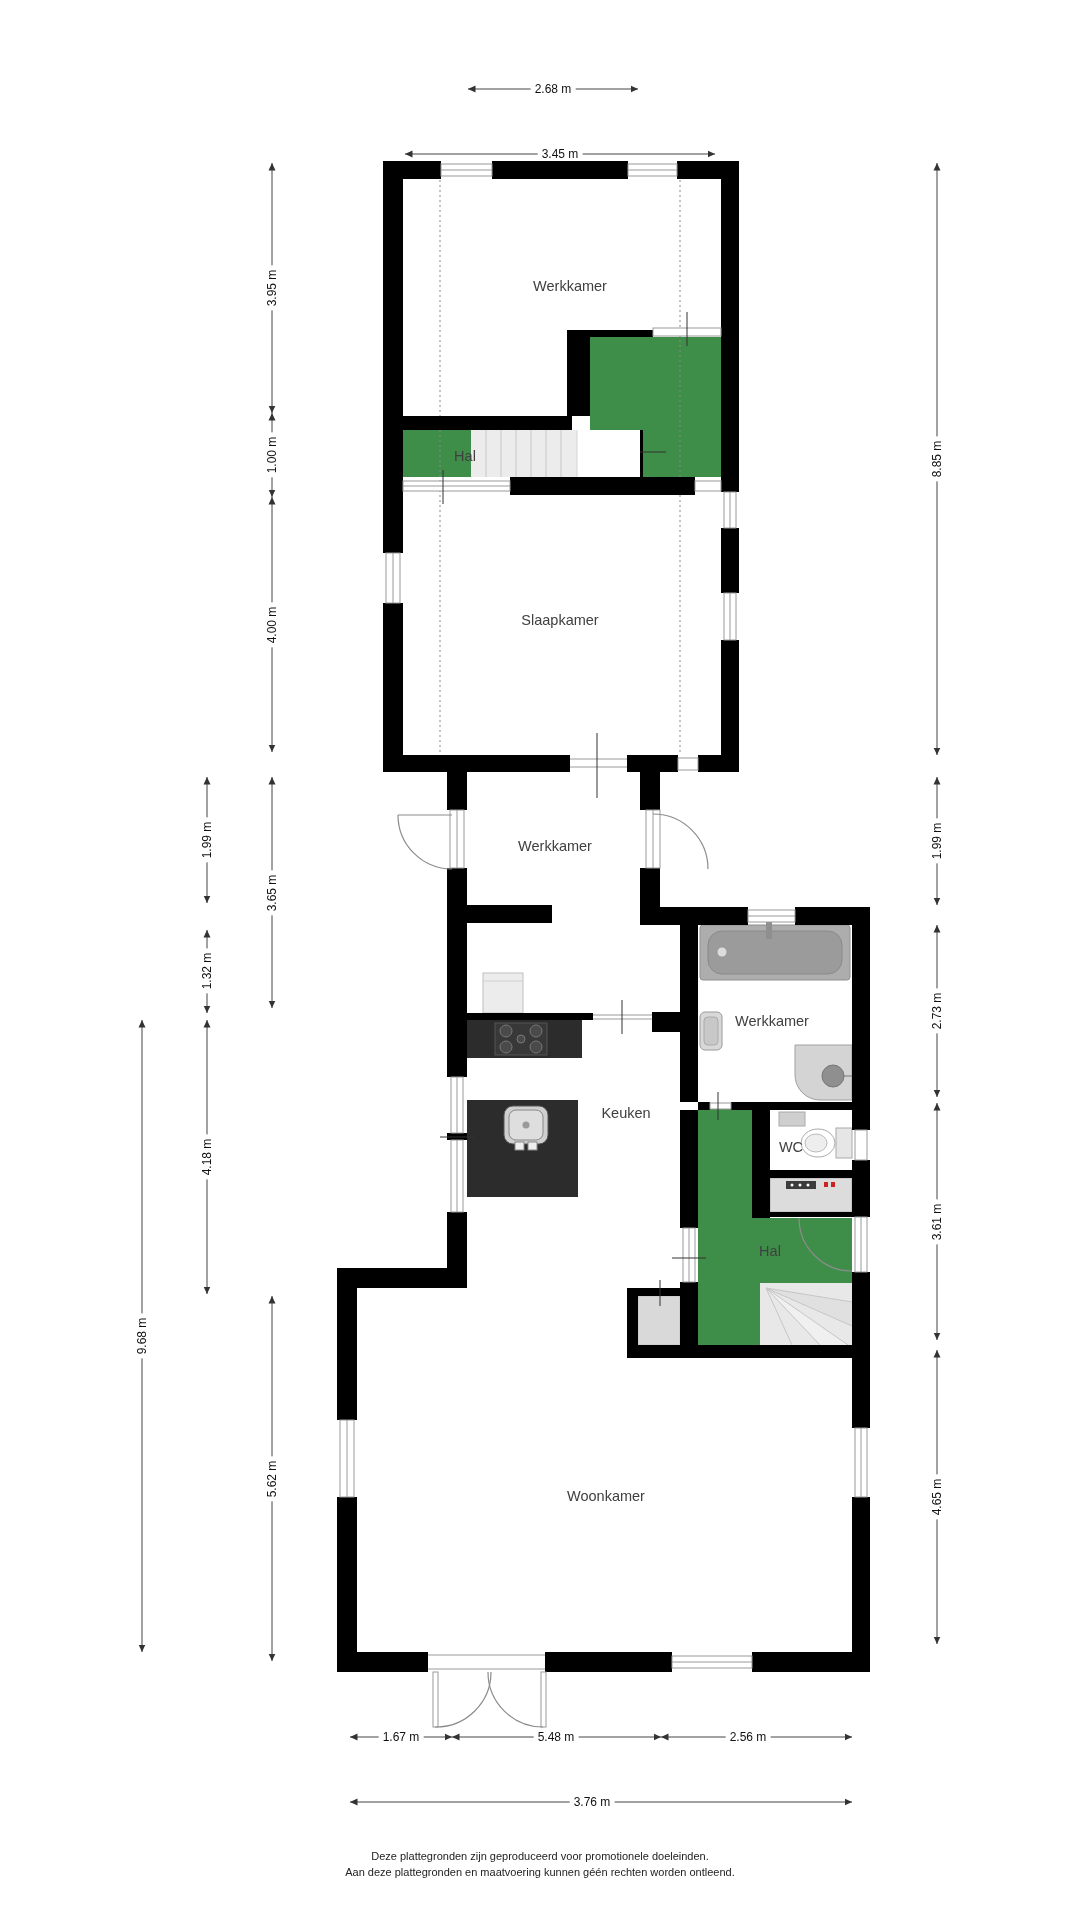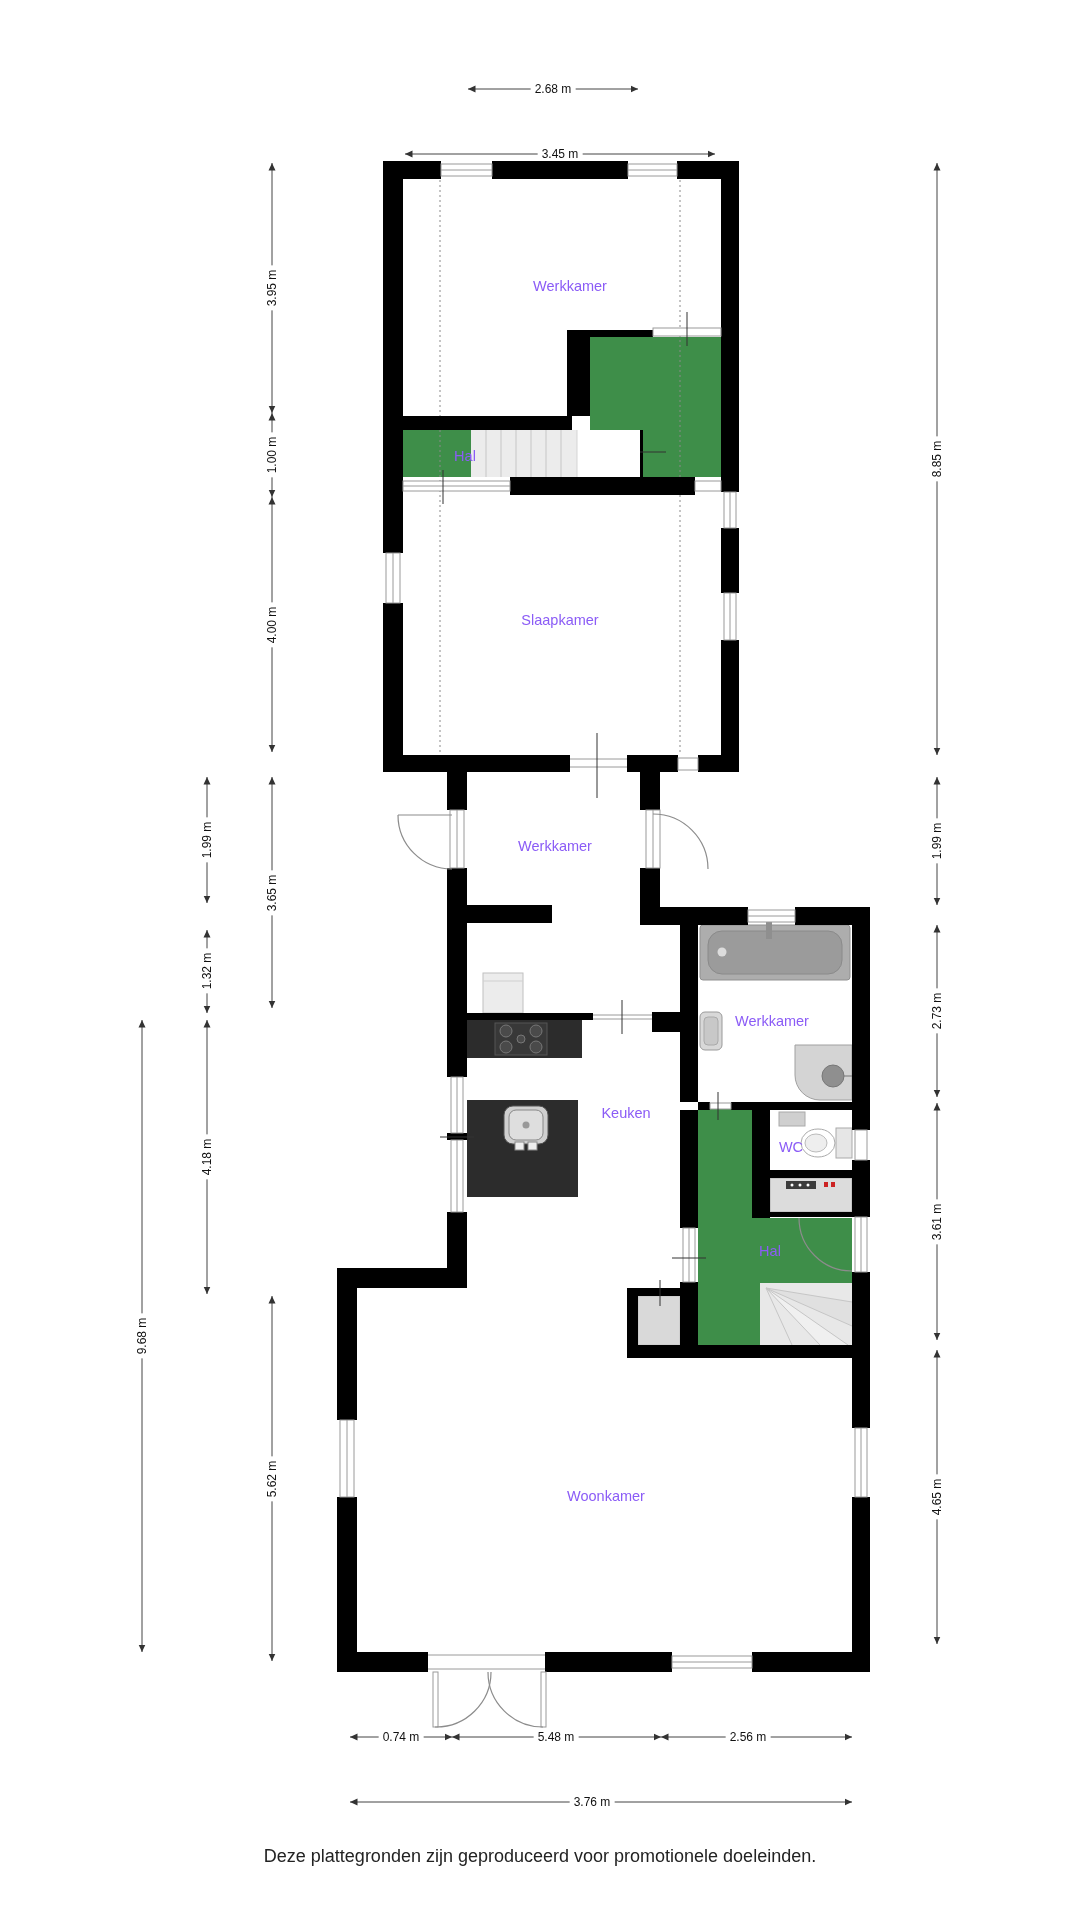--- a/index.html
+++ b/index.html
@@ -9,27 +9,27 @@
   .wall{fill:#000;}
   .win{fill:#fff;stroke:#9a9a9a;stroke-width:1;}
   .winline{stroke:#9a9a9a;stroke-width:1;fill:none;}
   .frame{fill:#fff;stroke:#9a9a9a;stroke-width:1;}
   .arc{fill:none;stroke:#8c8c8c;stroke-width:1.2;}
   .tick{stroke:#333;stroke-width:1;}
   .dimline{stroke:#454545;stroke-width:1;}
   .dotted{stroke:#8a8a8a;stroke-width:1;stroke-dasharray:2 3;fill:none;}
   .tread{stroke:#c6c6c6;stroke-width:1;}
   .fill-accent{fill:#3e8e49;}
-  .lbl{position:absolute;transform:translate(-50%,-50%);font-size:14.5px;color:#8b5cf6;
+  .lbl{position:absolute;transform:translate(-50%,-50%);font-size:14.5px;color:#404040;
        white-space:nowrap;text-align:center;}
   .dim{position:absolute;transform:translate(-50%,-50%);font-size:12px;color:#111;
        background:#fff;padding:0 4px;white-space:nowrap;}
   .dim.v{transform:translate(-50%,-50%) rotate(-90deg);}
   .footer{position:absolute;left:50%;transform:translateX(-50%);top:1849px;width:900px;
-          text-align:center;font-size:18px;line-height:15.8px;color:#222;}
+          text-align:center;font-size:11px;line-height:15.8px;color:#222;}
 </style>
 </head>
 <body>
 
 <div class="canvas">
 
 <svg width="1080" height="1920" viewBox="0 0 1080 1920">
   <defs>
     <marker id="arrow" markerWidth="8" markerHeight="8" refX="7.5" refY="4" orient="auto-start-reverse" markerUnits="userSpaceOnUse">
       <path d="M0,0.5 L7.5,4 L0,7.5 Z" fill="#333"></path>
@@ -287,22 +287,23 @@
 <div class="dim v" style="left:272px;top:1479px">5.62 m</div>
 <div class="dim v" style="left:207px;top:840px">1.99 m</div>
 <div class="dim v" style="left:207px;top:971px">1.32 m</div>
 <div class="dim v" style="left:207px;top:1157px">4.18 m</div>
 <div class="dim v" style="left:142px;top:1336px">9.68 m</div>
 <div class="dim v" style="left:937px;top:459px">8.85 m</div>
 <div class="dim v" style="left:937px;top:841px">1.99 m</div>
 <div class="dim v" style="left:937px;top:1011px">2.73 m</div>
 <div class="dim v" style="left:937px;top:1222px">3.61 m</div>
 <div class="dim v" style="left:937px;top:1497px">4.65 m</div>
-<div class="dim" style="left:401px;top:1737px">0.74 m</div>
+<div class="dim" style="left:401px;top:1737px">1.67 m</div>
 <div class="dim" style="left:556px;top:1737px">5.48 m</div>
 <div class="dim" style="left:748px;top:1737px">2.56 m</div>
 <div class="dim" style="left:592px;top:1802px">3.76 m</div>
 
 <div class="footer">
   <div>Deze plattegronden zijn geproduceerd voor promotionele doeleinden.</div>
+  <div>Aan deze plattegronden en maatvoering kunnen géén rechten worden ontleend.</div>
 </div>
 
 </div>
 
 </body></html>

